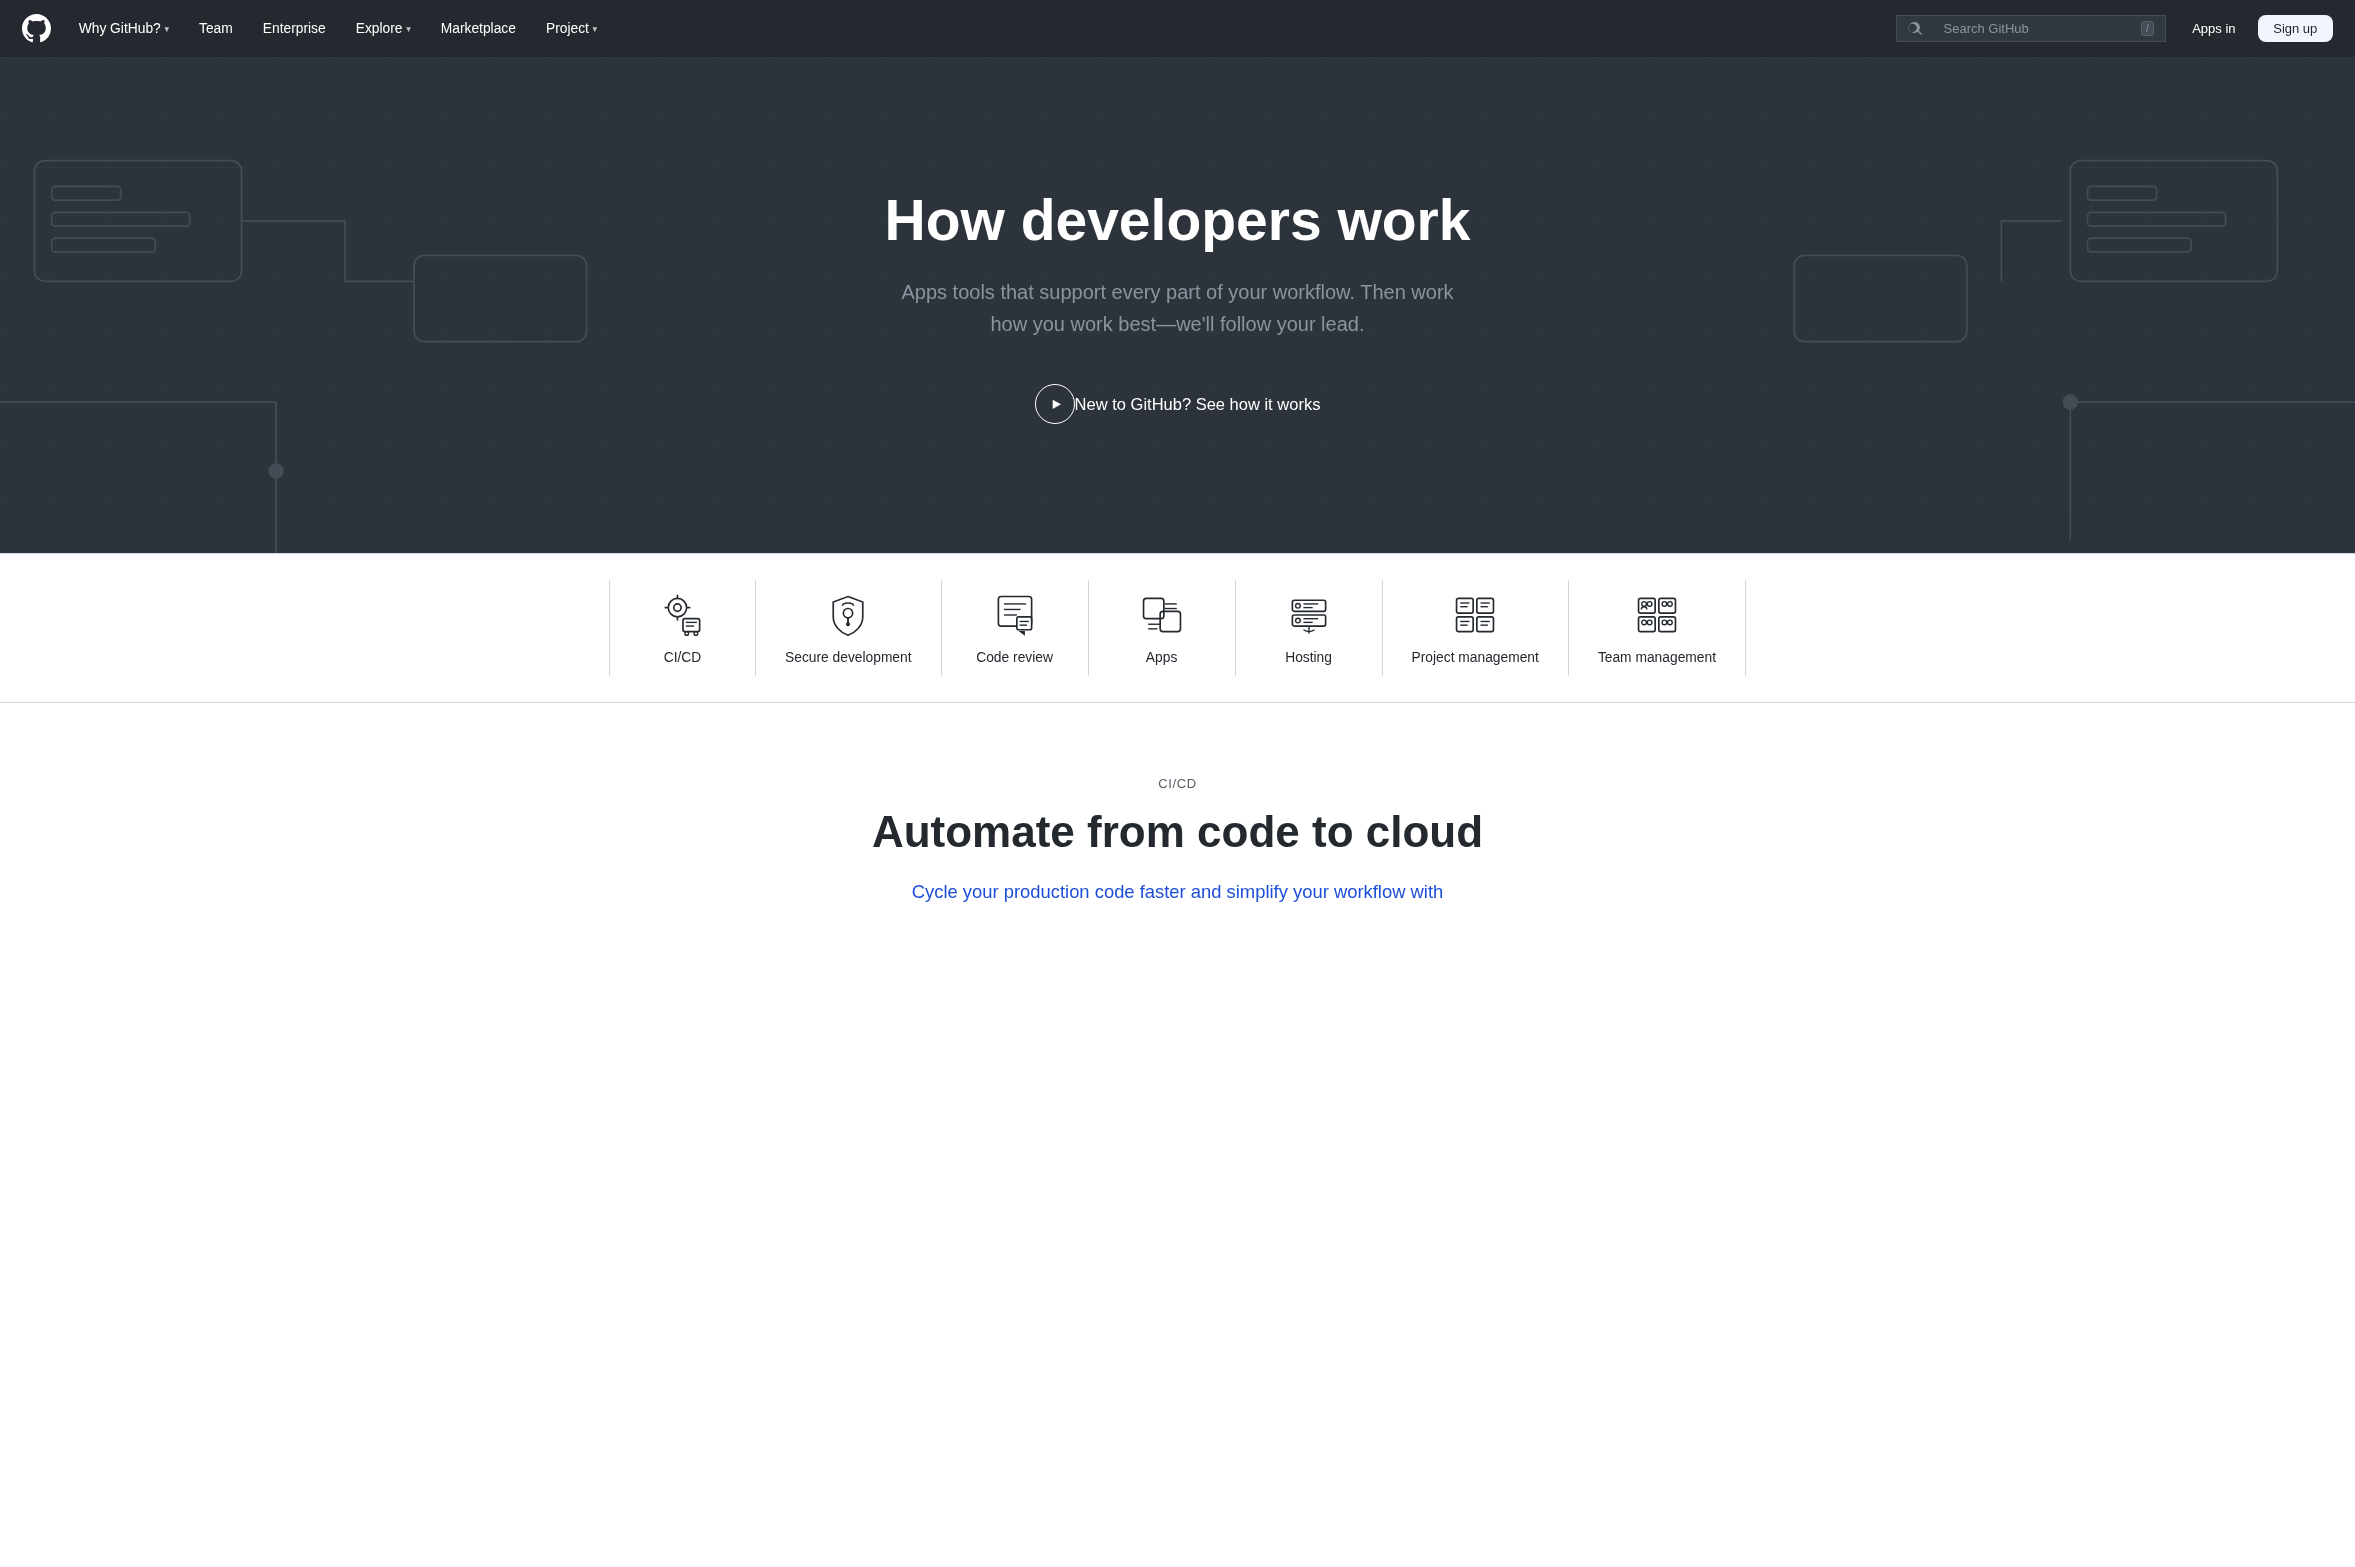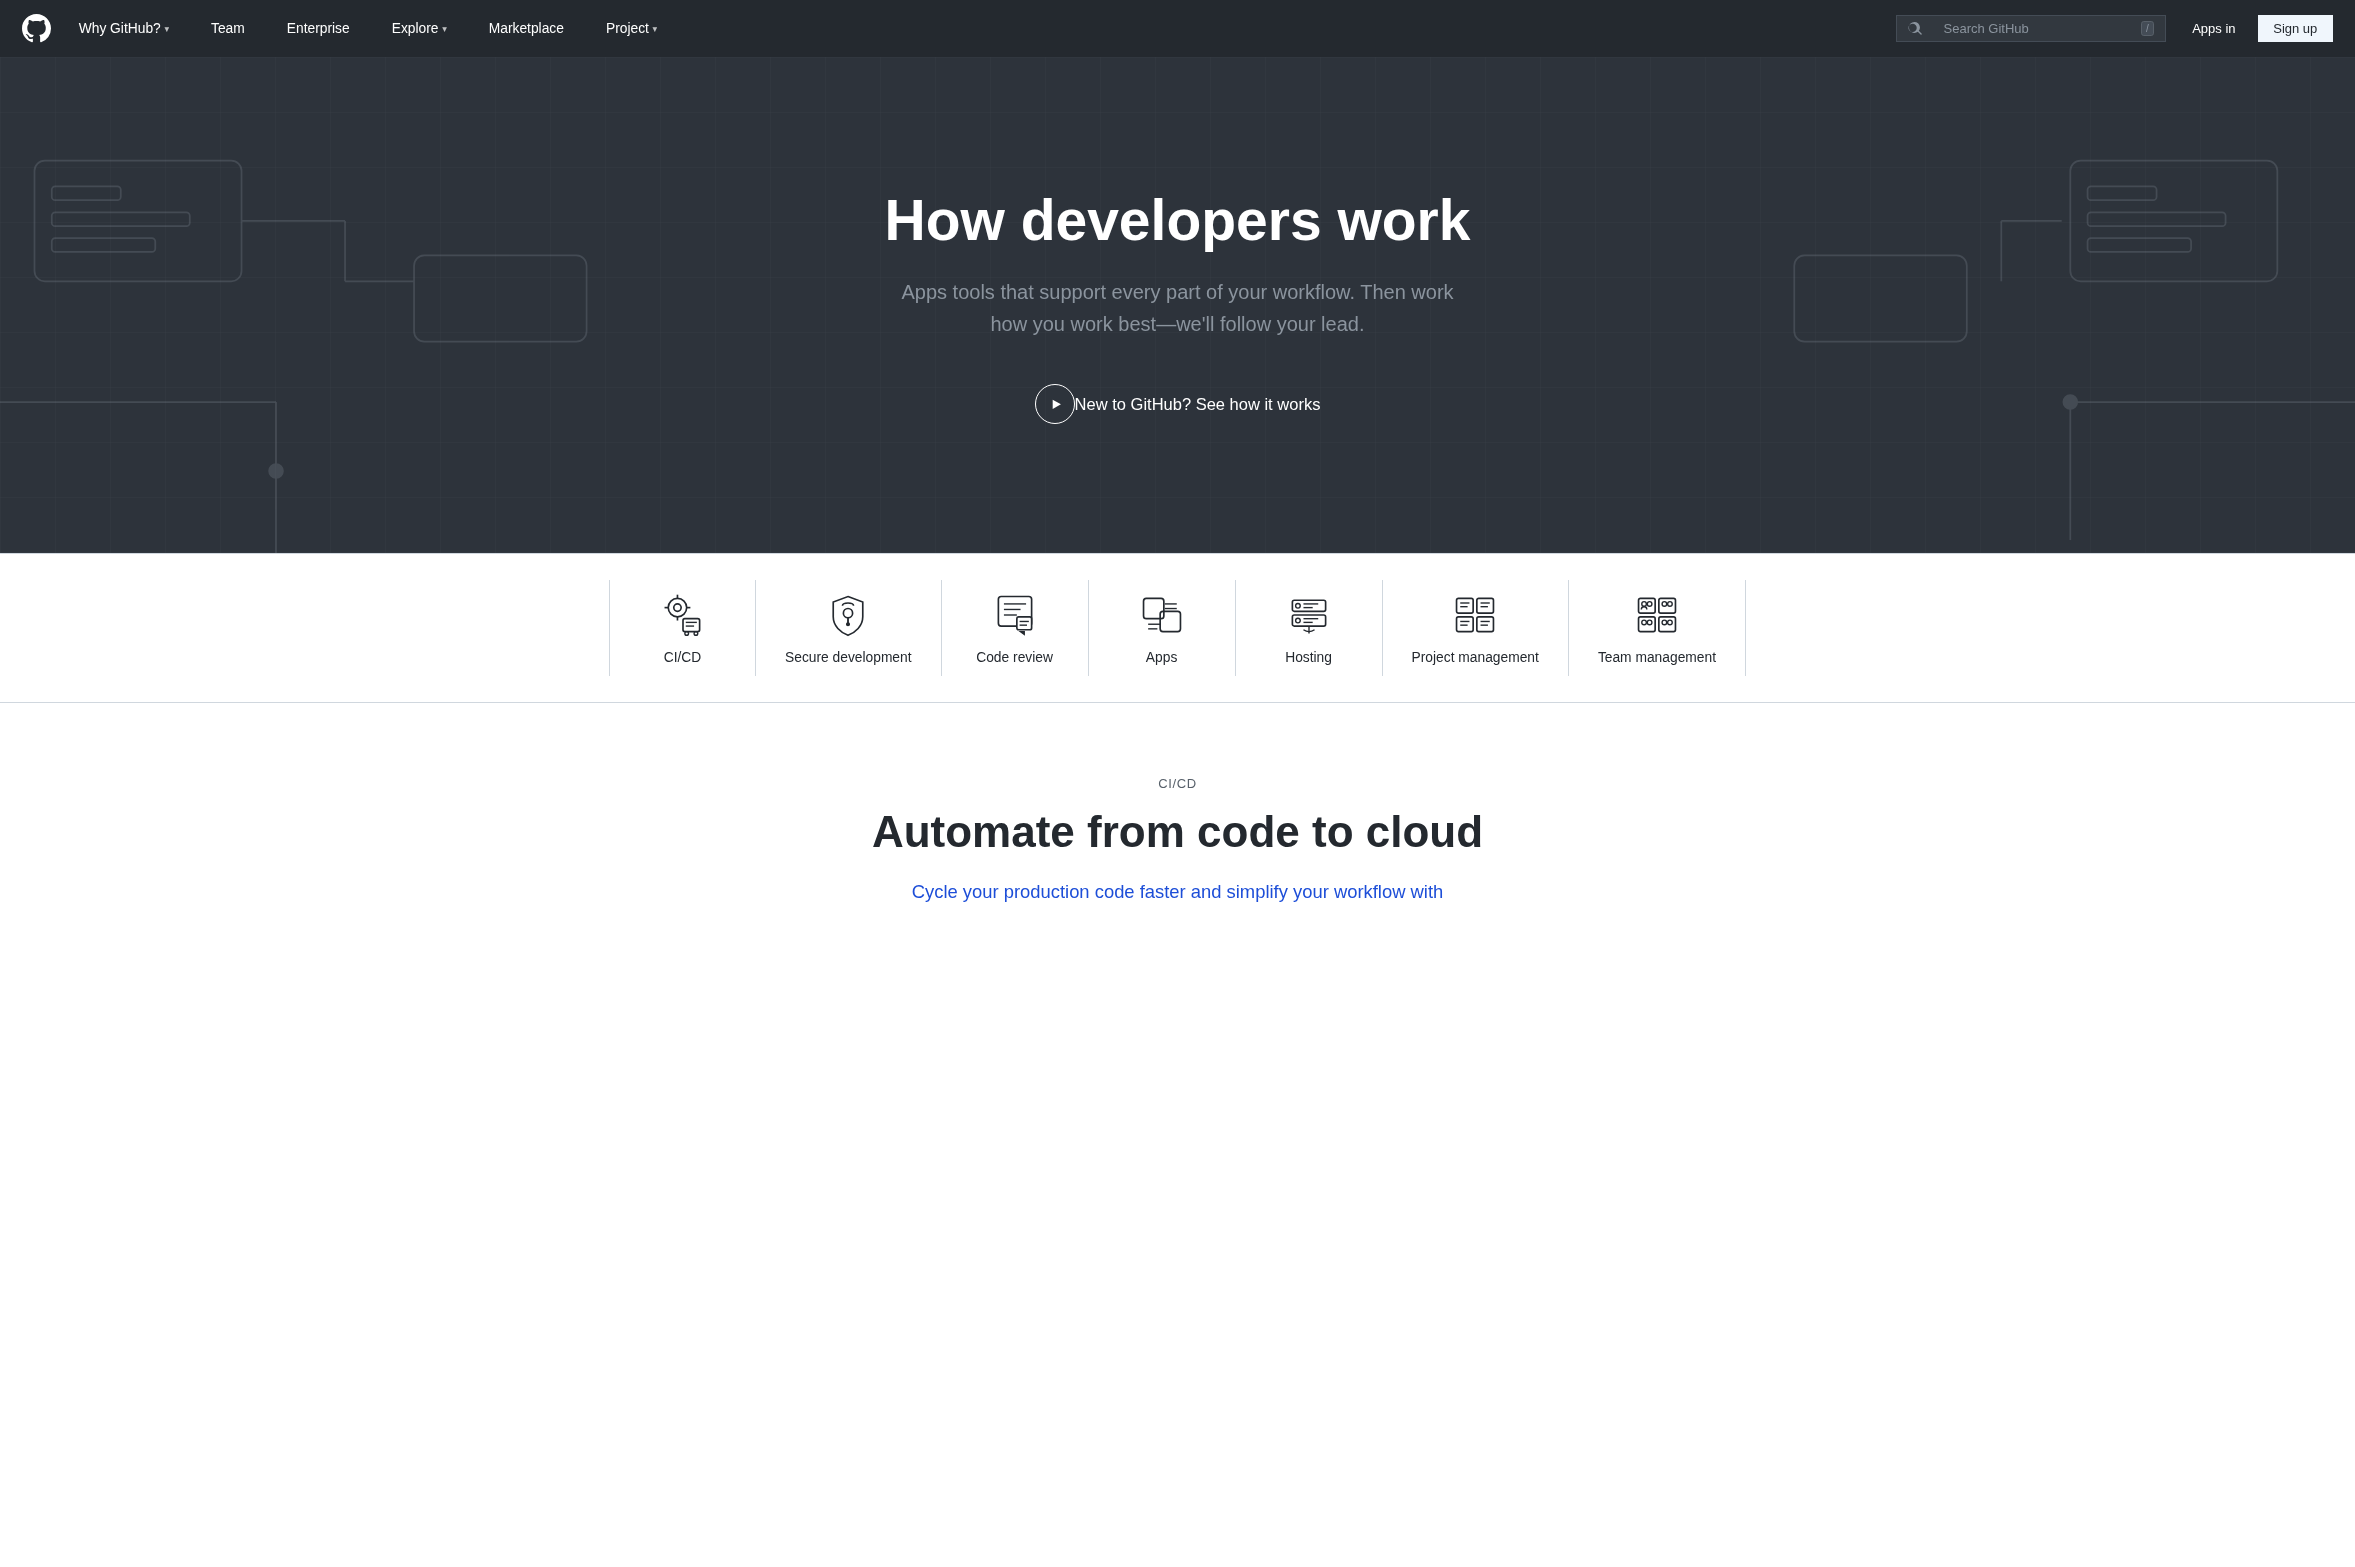--- a/index.html
+++ b/index.html
@@ -17,21 +17,21 @@
     }
     .nav-logo {
       display: flex;
       align-items: center;
       margin-right: 14.7px;
     }
     .nav-logo svg { fill: #fff; width: 29px; height: 29px; }
     .nav-links {
       display: flex;
       align-items: flex-start;
-      gap: 16px;
+      gap: 4px;
       flex: 1;
     }
     .nav-link {
       color: #fff;
       text-decoration: none;
       font-size: 13.8px;
       padding: 7.3px 13px;
       display: flex;
       align-items: center;
       gap: 3.7px;
@@ -78,21 +78,21 @@
     .btn-signin {
       color: #fff;
       text-decoration: none;
       font-size: 13px;
       padding: 4.6px 11px;
     }
     .btn-signup {
       color: #24292f;
       background: #f0f6fc;
       border: 0.9px solid rgba(240,246,252,0.1);
-      border-radius: 0;
+      border-radius: 8px;
       font-size: 13px;
       font-weight: 500;
       padding: 4.6px 14.7px;
       text-decoration: none;
       cursor: pointer;
     }
 
     
     .hero {
       background: #2d333b;

